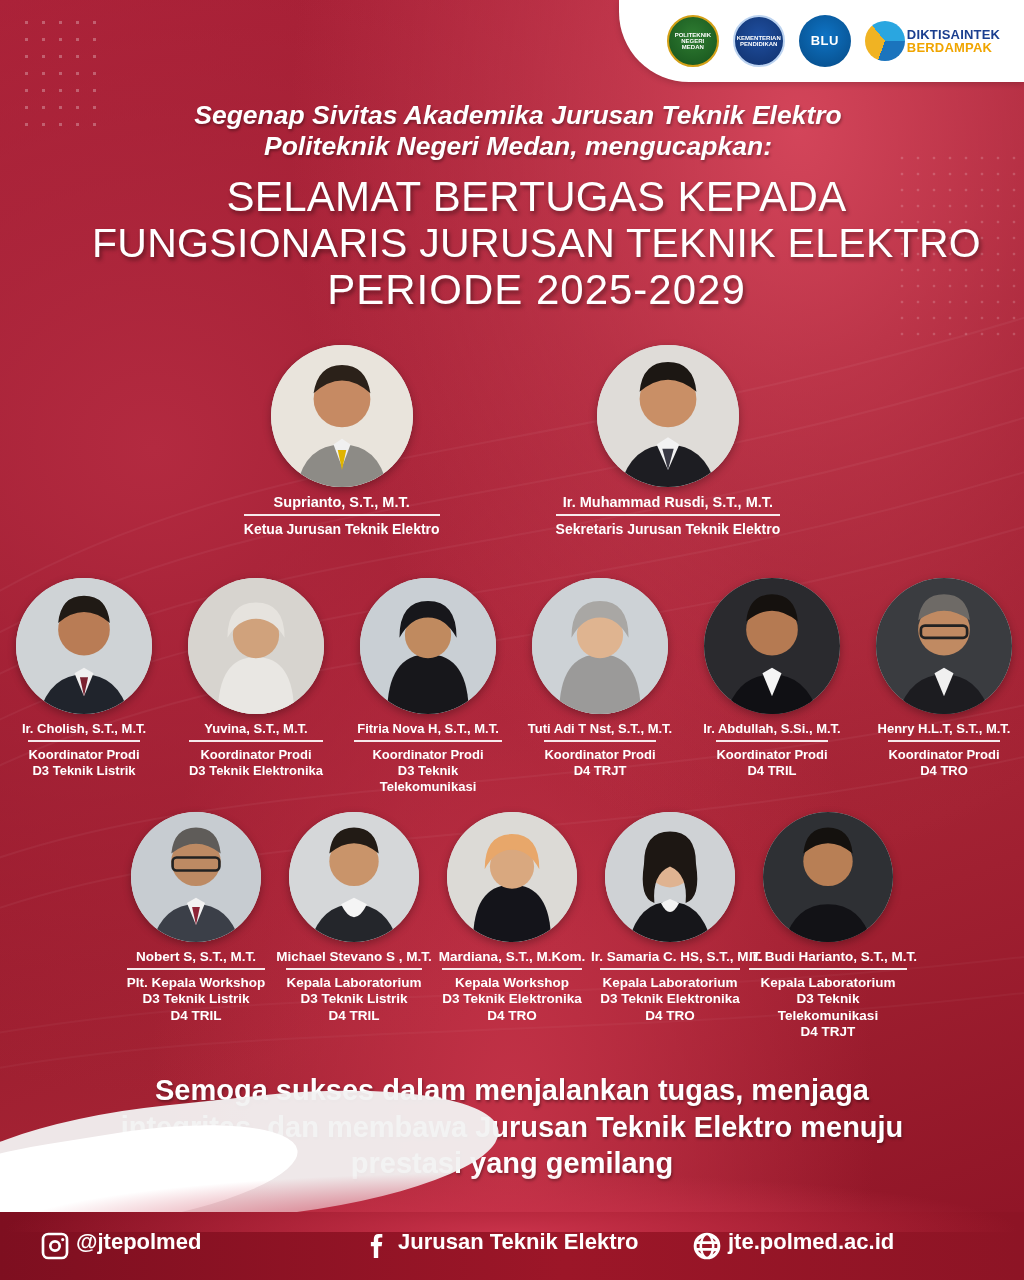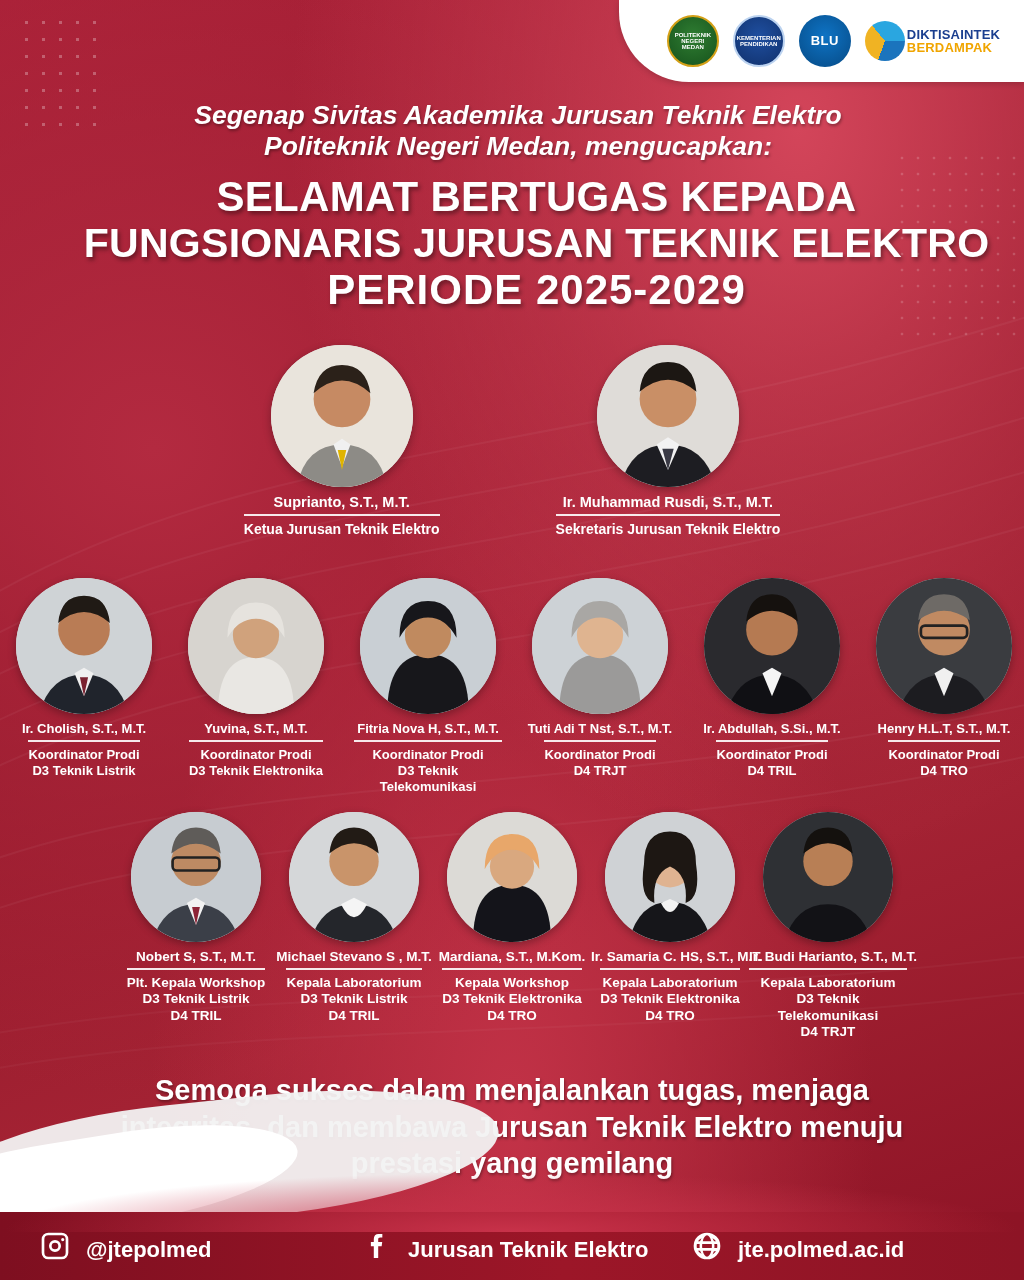--- a/index.html
+++ b/index.html
@@ -63,21 +63,21 @@
   .dsi-text { font-size:13px; font-weight:800; line-height:1.02; color:#1b3f8f; letter-spacing:.2px;}
   .dsi-text .b2 { color:#f0a500; }
   .hl-wrap { position: absolute; top: 100px; left: 12px; right: 0; text-align: center; color: #fff; }
   .hl-sub {
     font-style: italic; font-weight: 800; font-size: 26.5px; line-height: 1.18;
     text-shadow: 1px 2px 3px rgba(0,0,0,.35);
     padding: 0 40px;
   }
   .hl-main {
     margin-top: 10px;
-    font-weight: 700; font-size: 42px; line-height: 1.13; letter-spacing: .3px;
+    font-weight: 400; font-size: 42px; line-height: 1.13; letter-spacing: .3px;
     text-shadow: 2px 3px 4px rgba(0,0,0,.4);
     margin-left: 37px;
   }
   .hl-main .l2 { font-size: 41px; }
   .hl-main .l3 { letter-spacing: 1px; }
 
   
   .row { display: flex; justify-content: center; align-items: flex-start; }
   .row-top { position: absolute; top: 345px; left:0; right:0; gap: 116px; justify-content: center; }
   .row-mid { position: absolute; top: 578px; left:4px; right:0; gap: 24px; }
@@ -123,21 +123,21 @@
   .footer {
     position: absolute; left: 0; right: 0; bottom: 0; height: 68px;
     background: linear-gradient(90deg,#7e0f20,#9c1628 55%,#8d1425);
     display: flex; align-items: center; color: #fff;
   }
   .footer::before{
     content:""; position:absolute; left:0; right:0; top:-40px; height:60px;
     background: radial-gradient(ellipse at 50% 100%, #c8324a 0%, rgba(200,50,74,0) 70%);
     pointer-events:none;
   }
-  .f-item { display: flex; align-items: flex-end; gap: 14px; font-size: 22px; font-weight: 700; }
+  .f-item { display: flex; align-items: flex-start; gap: 4px; font-size: 22px; font-weight: 700; }
   .f1 { padding-left: 38px; width: 360px; }
   .f2 { width: 330px; justify-content: flex-start; }
   .f3 { flex: 1; justify-content: flex-start; }
   .ic { width: 34px; height: 34px; display:flex; align-items:center; justify-content:center; }
   .ic svg { width: 32px; height: 32px; fill: #fff; }
   
   .swoosh {
     position: absolute; left: -60px; bottom: 60px; width: 560px; height: 120px;
     background: #f2f2f2;
     border-radius: 50% / 60%;

